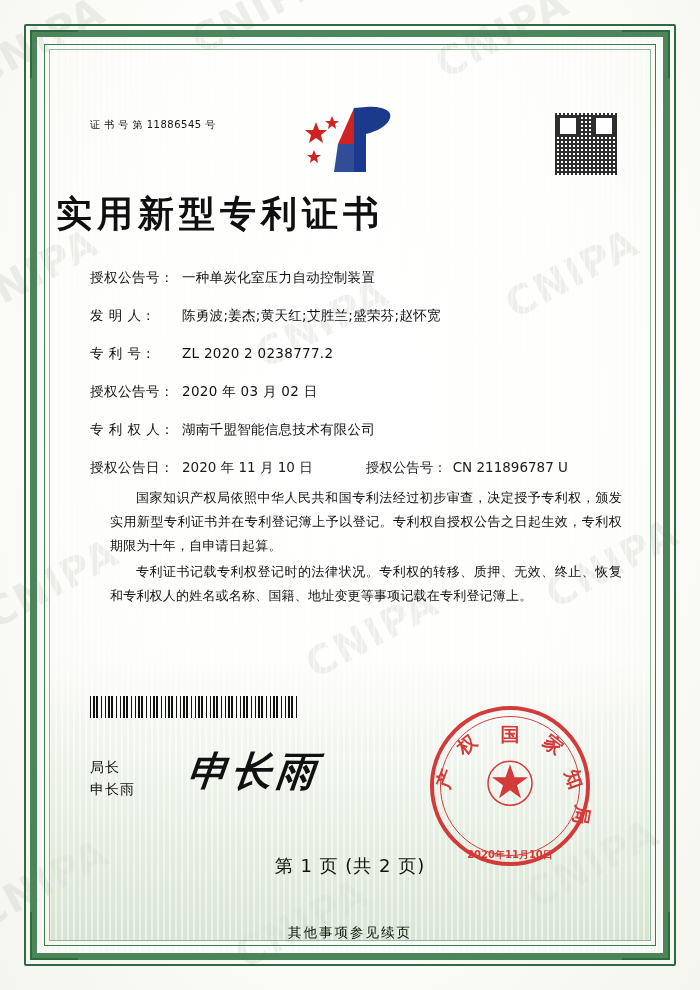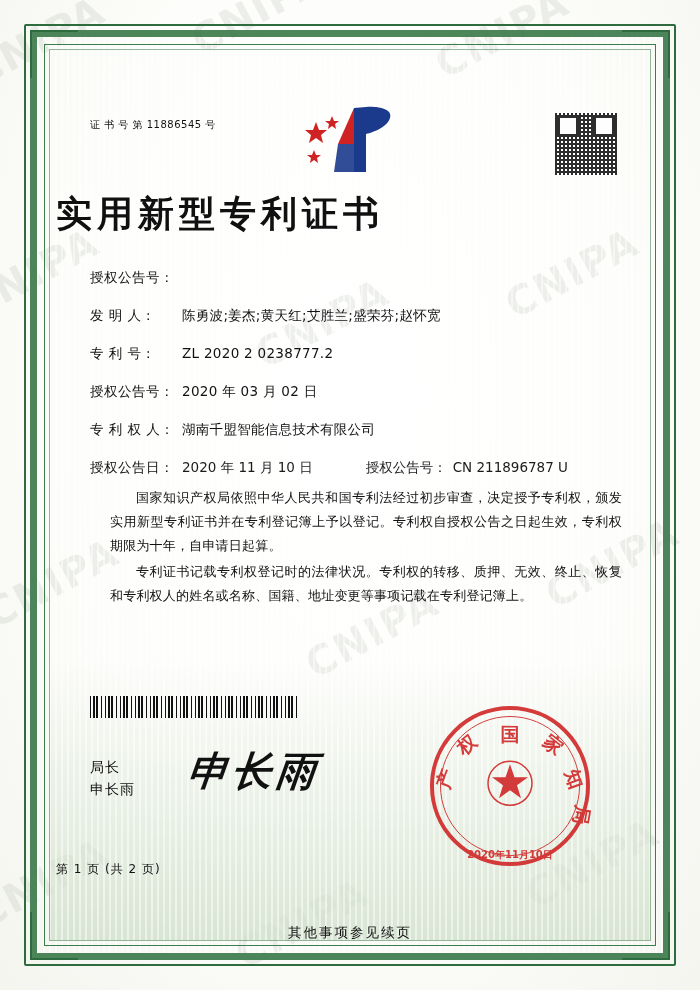--- a/index.html
+++ b/index.html
@@ -292,22 +292,22 @@
     font-size: 10px;
     font-weight: bold;
     color: #cf2222;
     white-space: nowrap;
   }
 
   .page-no {
     position: absolute;
     left: 0; right: 0;
     bottom: 56px;
-    text-align: left;
-    font-size: 12px;
+    text-align: center;
+    font-size: 18px;
     color: #111;
     letter-spacing: 1px;
   }
 
   .footer-note {
     position: absolute;
     left: 0; right: 0;
     bottom: -8px;
     text-align: center;
     font-size: 13.5px;
@@ -362,20 +362,21 @@
         <polygon points="20,46 22,51 27,51 23,54 24,59 20,56 16,59 17,54 13,51 18,51" fill="#cf2222"></polygon>
       </svg>
     </div>
 
     <div class="title">实用新型专利证书</div>
 
     <div class="fields">
 
       <div class="field-row">
         <div class="field-label">授权公告号：</div>
+        <div class="field-value">一种单炭化室压力自动控制装置</div>
       </div>
 
       <div class="field-row">
         <div class="field-label">发 明 人：</div>
         <div class="field-value">陈勇波;姜杰;黄天红;艾胜兰;盛荣芬;赵怀宽</div>
       </div>
 
       <div class="field-row">
         <div class="field-label">专 利 号：</div>
         <div class="field-value">ZL 2020 2 0238777.2</div>

